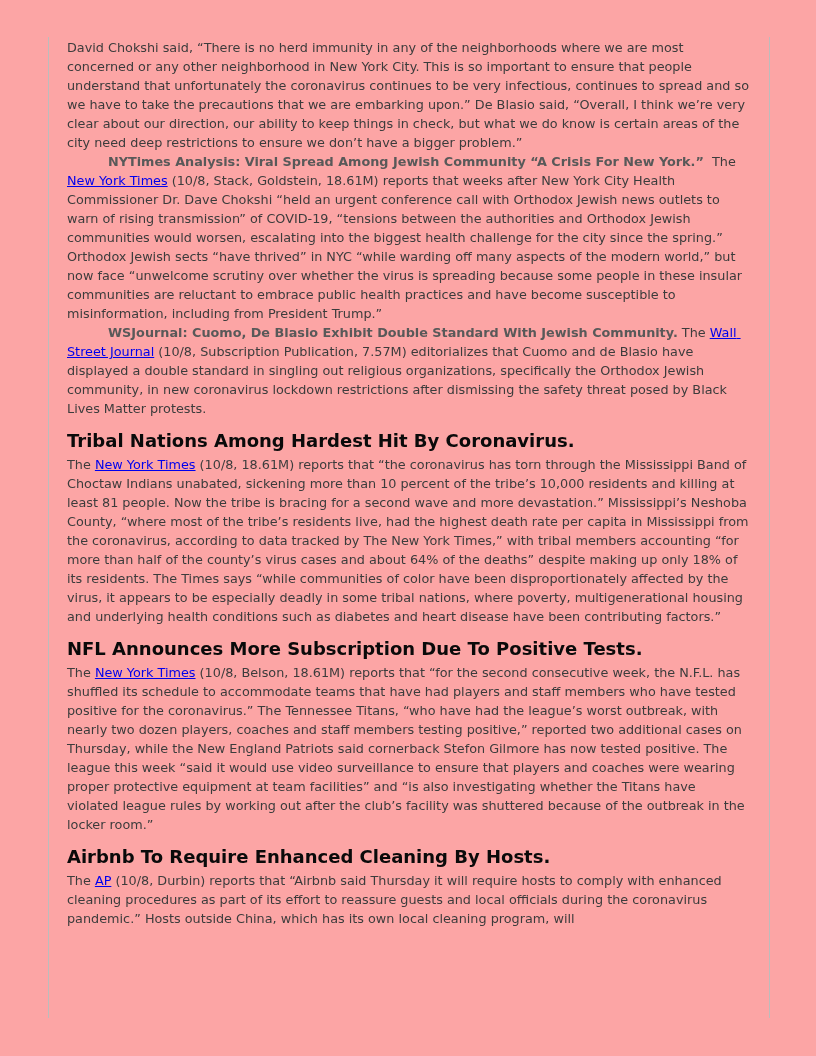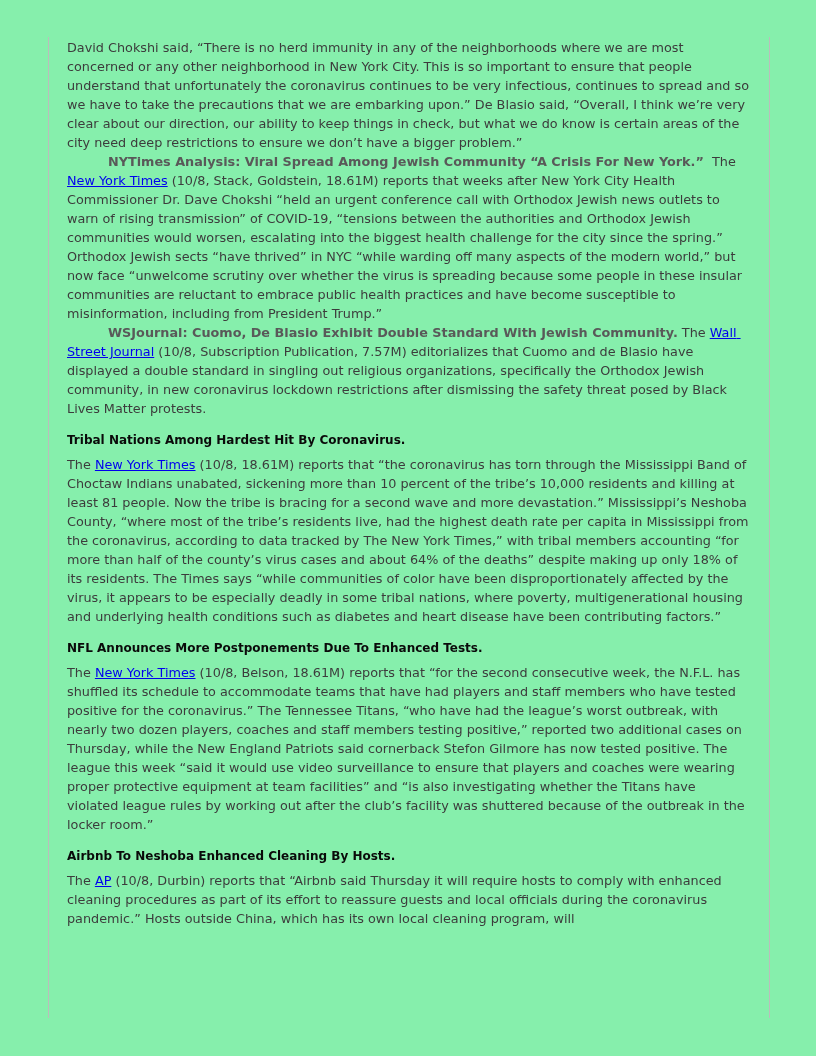--- a/index.html
+++ b/index.html
@@ -4,21 +4,21 @@
 <style>
   html, body {
     margin: 0;
     padding: 0;
     background: #ffffff;
   }
   .page {
     position: relative;
     width: 816px;
     height: 1056px;
-    background: #86efac;
+    background: #fca5a5;
     overflow: hidden;
     font-family: "DejaVu Sans", "Liberation Sans", sans-serif;
   }
   .content-frame {
     position: absolute;
     left: 48px;
     top: 37px;
     width: 722px;
     height: 981px;
     box-sizing: border-box;
@@ -36,21 +36,21 @@
   }
   .indent {
     text-indent: 41px;
   }
   .leadin {
     font-weight: bold;
     color: #595959;
   }
   .heading {
     margin: 13px 0 5px 0;
-    font-size: 12px;
+    font-size: 18px;
     line-height: 19px;
     font-weight: bold;
     color: #0a0a0a;
   }
   .link {
     color: #0000ee;
     cursor: pointer;
   }
 </style>
 </head>
@@ -62,22 +62,22 @@
     <p class="para"><span>David Chokshi said, “There is no herd immunity in any of the neighborhoods where we are most concerned or any other neighborhood in New York City. This is so important to ensure that people understand that unfortunately the coronavirus continues to be very infectious, continues to spread and so we have to take the precautions that we are embarking upon.” De Blasio said, “Overall, I think we’re very clear about our direction, our ability to keep things in check, but what we do know is certain areas of the city need deep restrictions to ensure we don’t have a bigger problem.”</span></p>
 
     <p class="para indent"><span class="leadin">NYTimes Analysis: Viral Spread Among Jewish Community “A Crisis For New York.”</span><span>  The </span><a href="#" class="link">New York Times</a><span> (10/8, Stack, Goldstein, 18.61M) reports that weeks after New York City Health Commissioner Dr. Dave Chokshi “held an urgent conference call with Orthodox Jewish news outlets to warn of rising transmission” of COVID-19, “tensions between the authorities and Orthodox Jewish communities would worsen, escalating into the biggest health challenge for the city since the spring.” Orthodox Jewish sects “have thrived” in NYC “while warding off many aspects of the modern world,” but now face “unwelcome scrutiny over whether the virus is spreading because some people in these insular communities are reluctant to embrace public health practices and have become susceptible to misinformation, including from President Trump.”</span></p>
 
     <p class="para indent"><span class="leadin">WSJournal: Cuomo, De Blasio Exhibit Double Standard With Jewish Community.</span><span> The </span><a href="#" class="link">Wall Street Journal</a><span> (10/8, Subscription Publication, 7.57M) editorializes that Cuomo and de Blasio have displayed a double standard in singling out religious organizations, specifically the Orthodox Jewish community, in new coronavirus lockdown restrictions after dismissing the safety threat posed by Black Lives Matter protests.</span></p>
 
     <h2 class="heading">Tribal Nations Among Hardest Hit By Coronavirus.</h2>
 
     <p class="para"><span>The </span><a href="#" class="link">New York Times</a><span> (10/8, 18.61M) reports that “the coronavirus has torn through the Mississippi Band of Choctaw Indians unabated, sickening more than 10 percent of the tribe’s 10,000 residents and killing at least 81 people. Now the tribe is bracing for a second wave and more devastation.” Mississippi’s Neshoba County, “where most of the tribe’s residents live, had the highest death rate per capita in Mississippi from the coronavirus, according to data tracked by The New York Times,” with tribal members accounting “for more than half of the county’s virus cases and about 64% of the deaths” despite making up only 18% of its residents. The Times says “while communities of color have been disproportionately affected by the virus, it appears to be especially deadly in some tribal nations, where poverty, multigenerational housing and underlying health conditions such as diabetes and heart disease have been contributing factors.”</span></p>
 
-    <h2 class="heading">NFL Announces More Postponements Due To Enhanced Tests.</h2>
+    <h2 class="heading">NFL Announces More Subscription Due To Positive Tests.</h2>
 
     <p class="para"><span>The </span><a href="#" class="link">New York Times</a><span> (10/8, Belson, 18.61M) reports that “for the second consecutive week, the N.F.L. has shuffled its schedule to accommodate teams that have had players and staff members who have tested positive for the coronavirus.” The Tennessee Titans, “who have had the league’s worst outbreak, with nearly two dozen players, coaches and staff members testing positive,” reported two additional cases on Thursday, while the New England Patriots said cornerback Stefon Gilmore has now tested positive. The league this week “said it would use video surveillance to ensure that players and coaches were wearing proper protective equipment at team facilities” and “is also investigating whether the Titans have violated league rules by working out after the club’s facility was shuttered because of the outbreak in the locker room.”</span></p>
 
-    <h2 class="heading">Airbnb To Neshoba Enhanced Cleaning By Hosts.</h2>
+    <h2 class="heading">Airbnb To Require Enhanced Cleaning By Hosts.</h2>
 
     <p class="para"><span>The </span><a href="#" class="link">AP</a><span> (10/8, Durbin) reports that “Airbnb said Thursday it will require hosts to comply with enhanced cleaning procedures as part of its effort to reassure guests and local officials during the coronavirus pandemic.” Hosts outside China, which has its own local cleaning program, will</span></p>
 
   </div>
 </div>
 
 </body></html>

